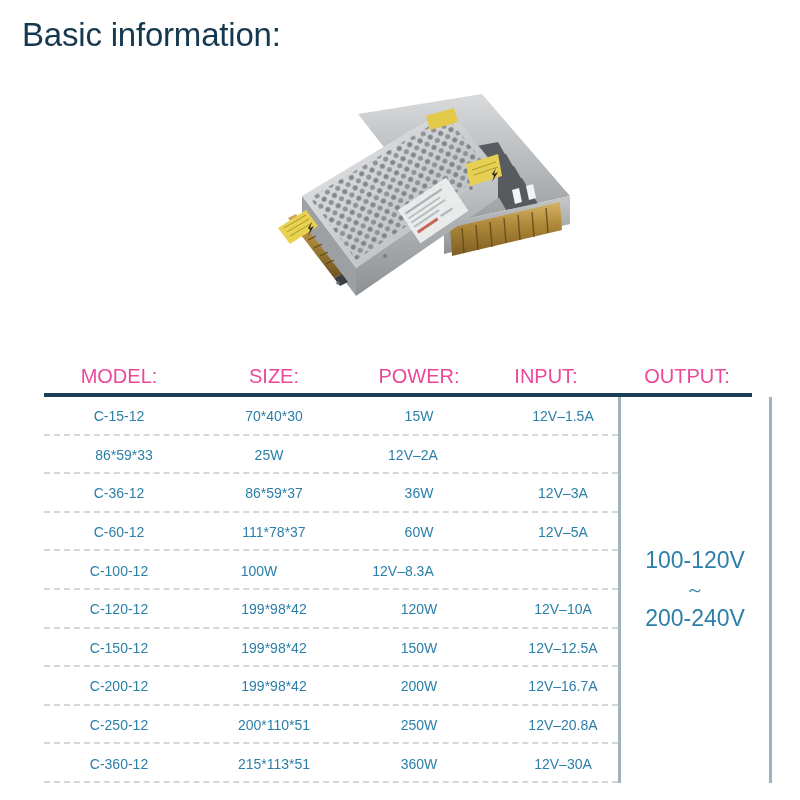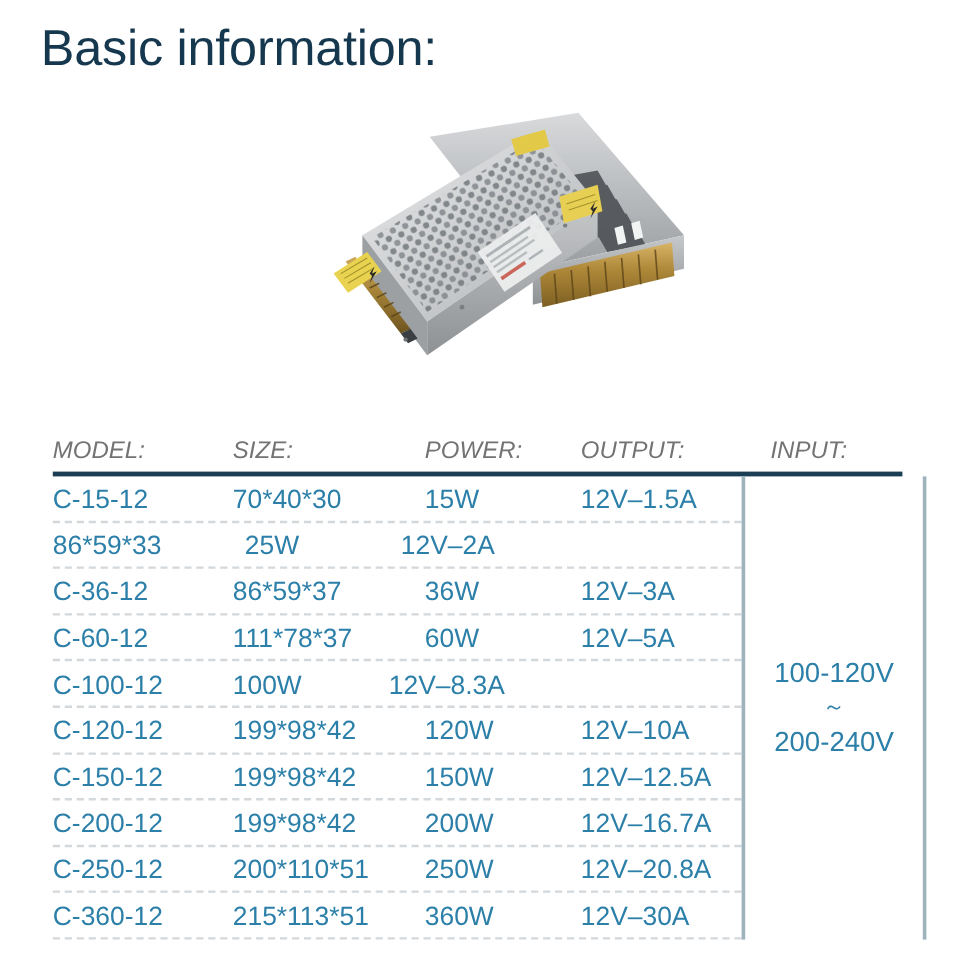--- a/index.html
+++ b/index.html
@@ -11,23 +11,23 @@
     height: 800px;
     background: #ffffff;
     font-family: "Liberation Sans", sans-serif;
     overflow: hidden;
     position: relative;
   }
 
   
   .page-title {
     position: absolute;
-    left: 34px;
+    left: 22px;
     top: 16px;
-    font-size: 42px;
+    font-size: 33px;
     font-weight: 400;
     color: #15384f;
     letter-spacing: -0.2px;
     white-space: nowrap;
   }
 
   
   .product-photo {
     position: absolute;
     left: 230px;
@@ -45,45 +45,46 @@
     width: 722px;
   }
 
   .table-header {
     display: flex;
     align-items: flex-end;
     height: 40px;
   }
   .table-header .hcell {
     font-size: 20px;
-    color: #737373;
+    color: #ec4899;
+    text-align: center;
     white-space: nowrap;
-    font-style: italic;
   }
 
   .header-rule {
     height: 4px;
     background: #1b3e55;
     width: 708px;
     margin-top: 5px;
   }
 
   .table-body {
     position: relative;
   }
 
   .trow {
     display: flex;
     align-items: center;
     height: 38.6px;
     position: relative;
   }
   .trow .cell {
-    font-size: 22px;
+    font-size: 14px;
     color: #2b7fa8;
+    text-align: center;
     white-space: nowrap;
   }
   .trow:not(:last-child)::after {
     content: "";
     position: absolute;
     left: 0;
     bottom: 0;
     width: 574px;
     border-bottom: 2px dashed #d3d8dc;
   }
@@ -256,22 +257,22 @@
     </g>
   </svg>
 </div>
 
 <div class="spec-table">
 
   <div class="table-header">
     <div class="hcell c-model">MODEL:</div>
     <div class="hcell c-size">SIZE:</div>
     <div class="hcell c-power">POWER:</div>
+    <div class="hcell c-input">INPUT:</div>
     <div class="hcell c-output">OUTPUT:</div>
-    <div class="hcell c-input">INPUT:</div>
   </div>
 
   <div class="header-rule"></div>
 
   <div class="table-body">
 
     <div class="trow">
       <div class="cell c-model">C-15-12</div>
       <div class="cell c-size">70*40*30</div>
       <div class="cell c-power">15W</div>

